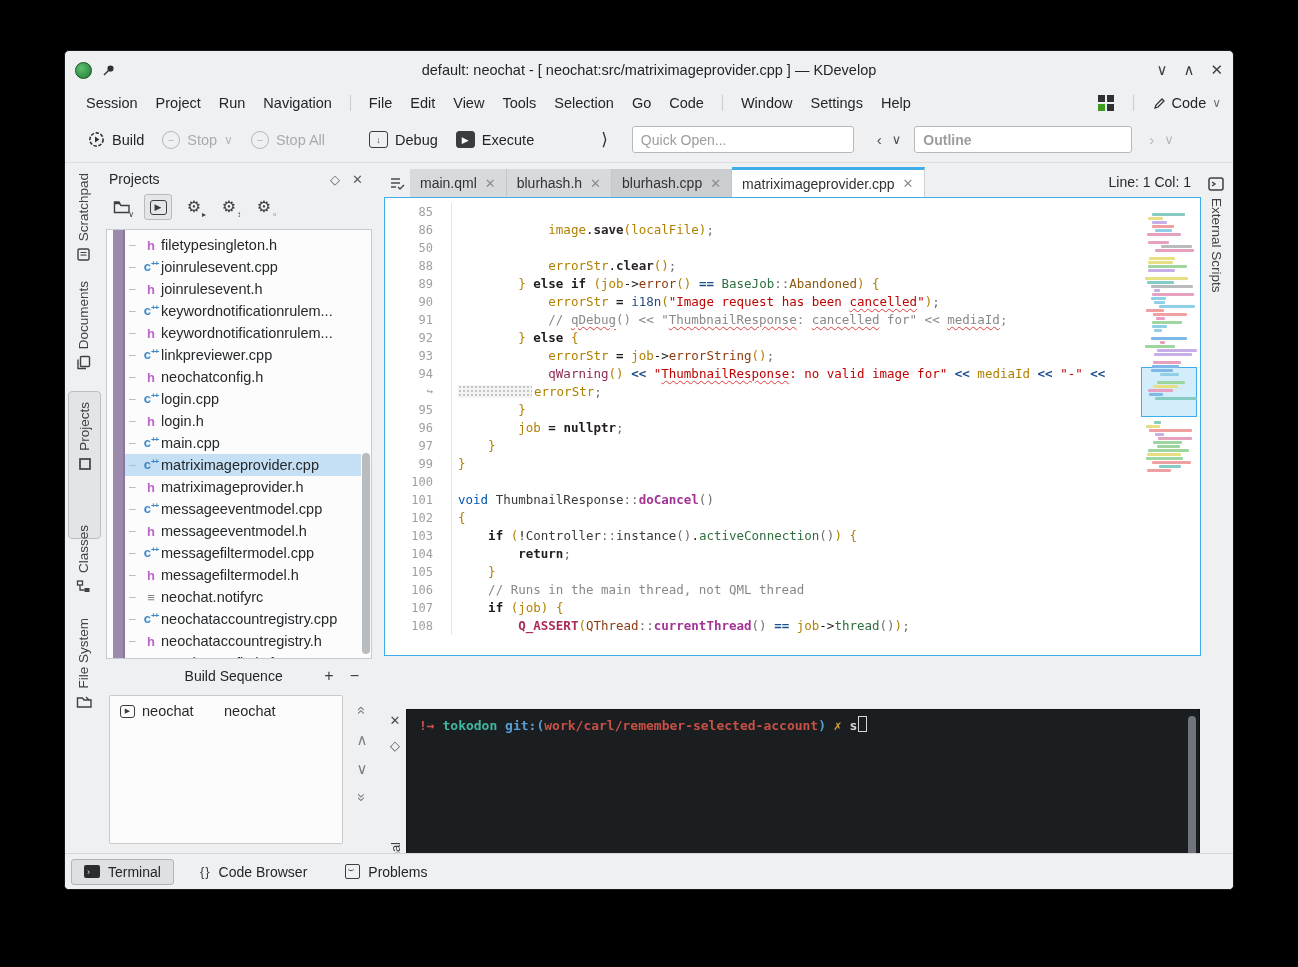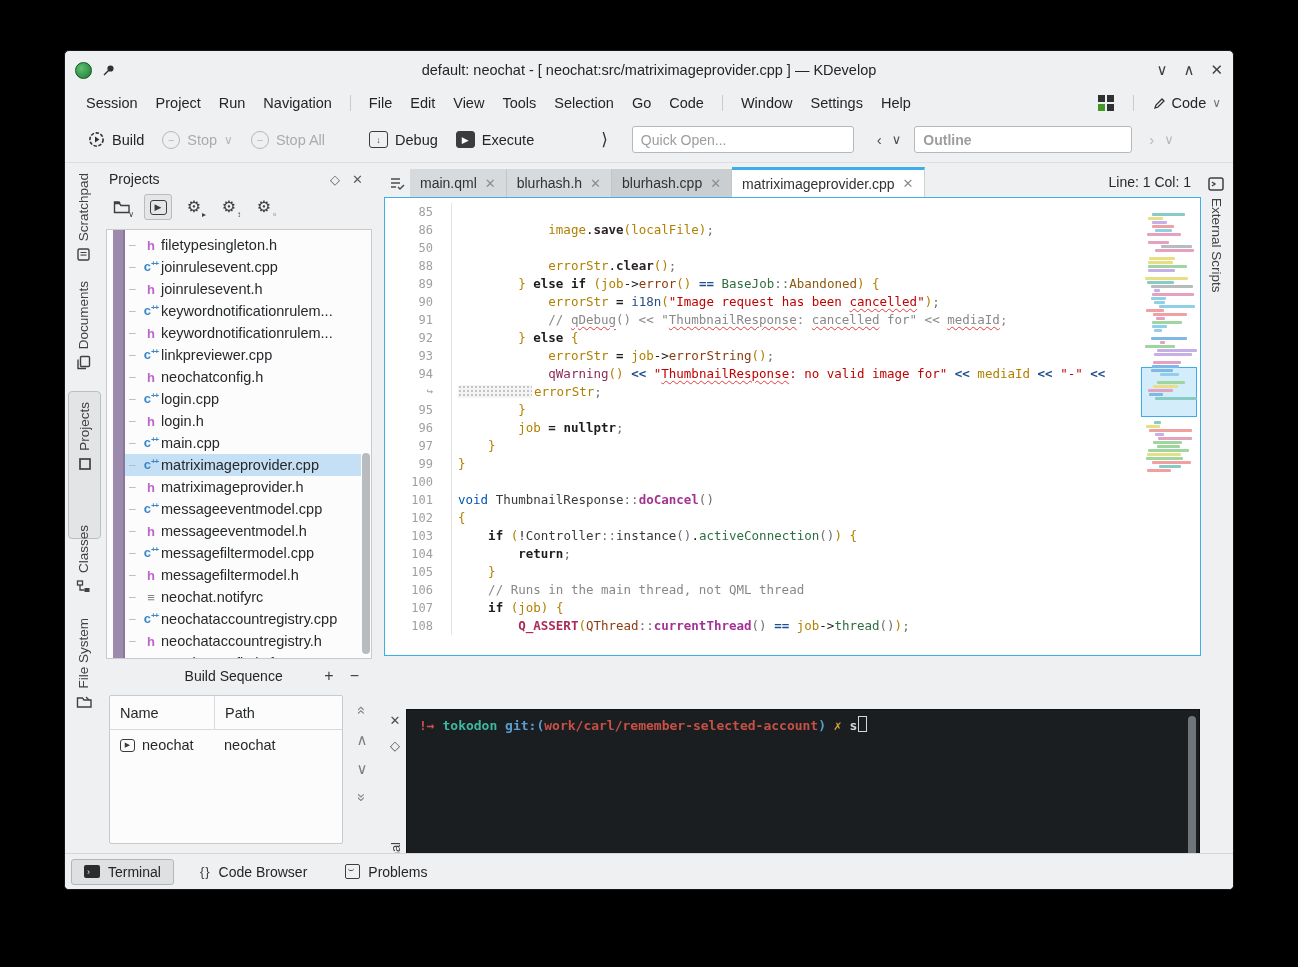--- a/index.html
+++ b/index.html
@@ -392,24 +392,20 @@
     </div>
   </div>
 
   <div class="bs-panel">
     <div class="bs-head">
       <span class="bs-title">Build Sequence</span>
       <span class="bsbtn">+</span>
       <span class="bsbtn">−</span>
     </div>
     <div class="bs-table">
-      <div class="bs-hrow">
-        <span class="bs-c1">Name</span>
-        <span class="bs-c2">Path</span>
-      </div>
       <div id="bs-rows">
           <div class="bs-row">
             <span class="bs-c1">
               <span class="tbox" style="width: 13px; height: 11px; font-size: 7px;">▶</span>
               <span>neochat</span>
             </span>
             <span class="bs-c2">neochat</span>
           </div>
         </div>
     </div>

